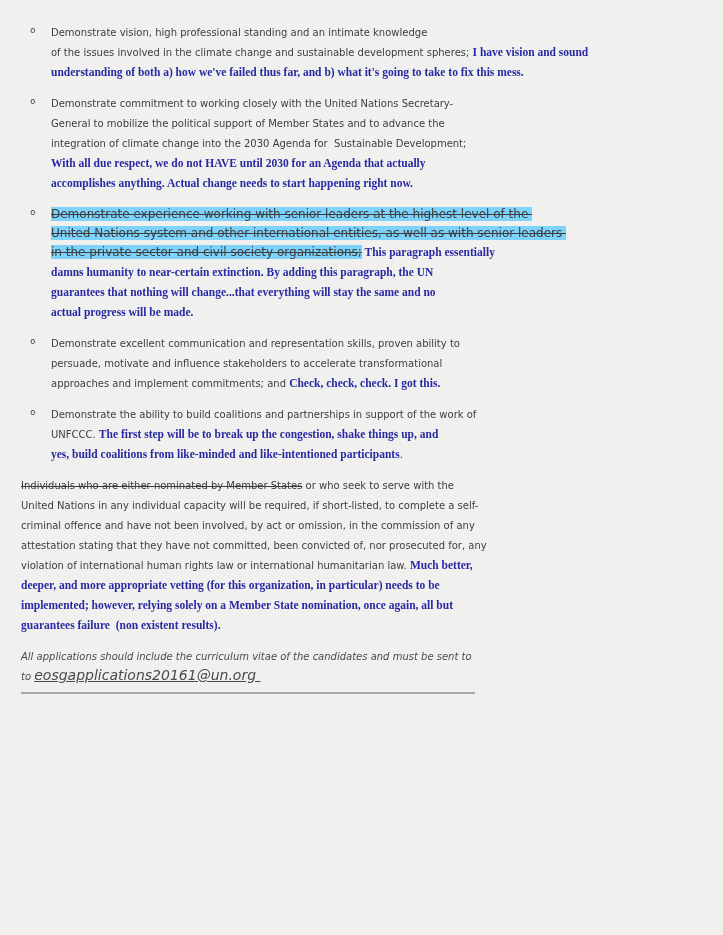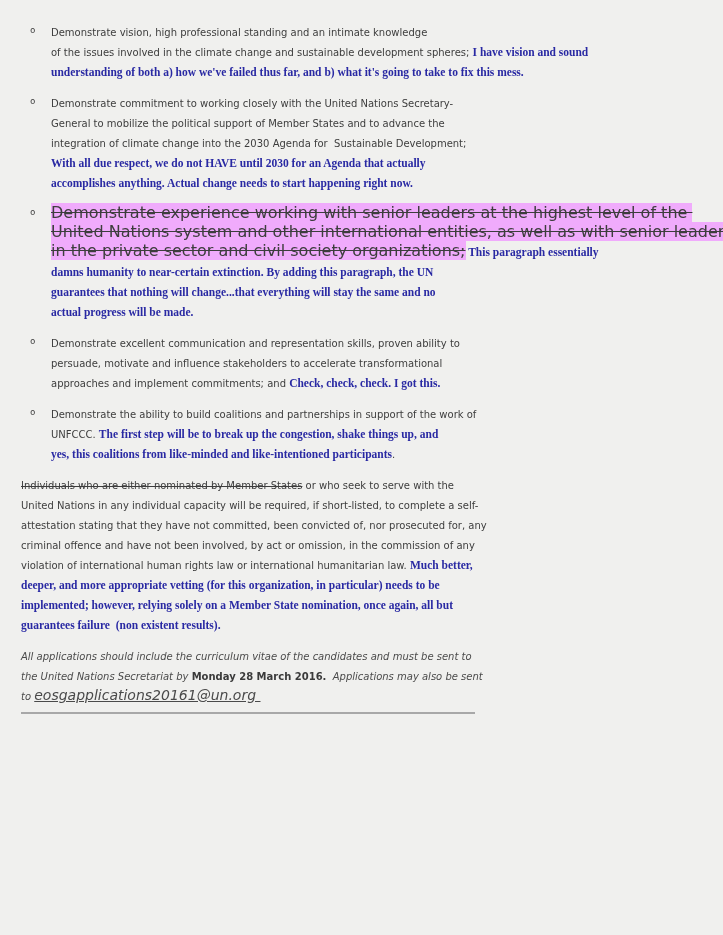--- a/index.html
+++ b/index.html
@@ -40,24 +40,24 @@
   }
   .seg-blue {
     font-family: "Liberation Serif", serif;
     font-weight: bold;
     font-size: 11.5px;
     line-height: 17px;
     color: #2929a3;
   }
   .seg-hl {
     font-family: "DejaVu Sans", sans-serif;
-    font-size: 16px;
+    font-size: 12px;
     line-height: 16px;
     color: #3d3d3d;
-    background: #f0abfc;
+    background: #7dd3fc;
     text-decoration: line-through;
   }
   .seg-strike {
     font-family: "DejaVu Sans", sans-serif;
     font-size: 10px;
     line-height: 17px;
     color: #3d3d3d;
     text-decoration: line-through;
   }
   .seg-it {
@@ -121,32 +121,31 @@
       <div class="block bullet">
         <span class="marker">o</span>
         <div class="line"><span class="seg-body">Demonstrate excellent communication and representation skills, proven ability to</span></div>
         <div class="line"><span class="seg-body">persuade, motivate and influence stakeholders to accelerate transformational</span></div>
         <div class="line"><span class="seg-body">approaches and implement commitments; and </span><span class="seg-blue">Check, check, check. I got this.</span></div>
       </div>
       <div class="block bullet">
         <span class="marker">o</span>
         <div class="line"><span class="seg-body">Demonstrate the ability to build coalitions and partnerships in support of the work of</span></div>
         <div class="line"><span class="seg-body">UNFCCC. </span><span class="seg-blue">The first step will be to break up the congestion, shake things up, and</span></div>
-        <div class="line"><span class="seg-blue">yes, this coalitions from like-minded and like-intentioned participants</span><span class="seg-body">.</span></div>
+        <div class="line"><span class="seg-blue">yes, build coalitions from like-minded and like-intentioned participants</span><span class="seg-body">.</span></div>
       </div>
       <div class="block para">
         <div class="line"><span class="seg-strike">Individuals who are either nominated by Member States</span><span class="seg-body"> or who seek to serve with the</span></div>
         <div class="line"><span class="seg-body">United Nations in any individual capacity will be required, if short-listed, to complete a self-</span></div>
+        <div class="line"><span class="seg-body">criminal offence and have not been involved, by act or omission, in the commission of any</span></div>
         <div class="line"><span class="seg-body">attestation stating that they have not committed, been convicted of, nor prosecuted for, any</span></div>
-        <div class="line"><span class="seg-body">criminal offence and have not been involved, by act or omission, in the commission of any</span></div>
         <div class="line"><span class="seg-body">violation of international human rights law or international humanitarian law. </span><span class="seg-blue">Much better,</span></div>
         <div class="line"><span class="seg-blue">deeper, and more appropriate vetting (for this organization, in particular) needs to be</span></div>
         <div class="line"><span class="seg-blue">implemented; however, relying solely on a Member State nomination, once again, all but</span></div>
         <div class="line"><span class="seg-blue">guarantees failure  (non existent results).</span></div>
       </div>
       <div class="block footer">
         <div class="line"><span class="seg-it">All applications should include the curriculum vitae of the candidates and must be sent to</span></div>
-        <div class="line"><span class="seg-it">the United Nations Secretariat by </span><span class="seg-date">Monday 28 March 2016.</span><span class="seg-it">  Applications may also be sent</span></div>
         <div class="line"><span class="seg-it">to </span><span class="seg-link">eosgapplications20161@un.org </span></div>
       </div>
       <div class="rule"></div>
     </div>
 </div>
 
 </body></html>

